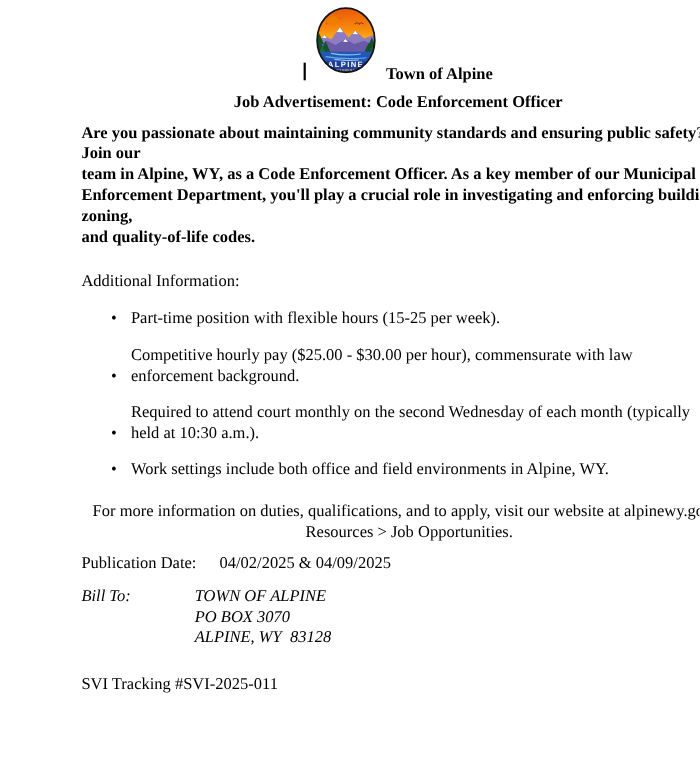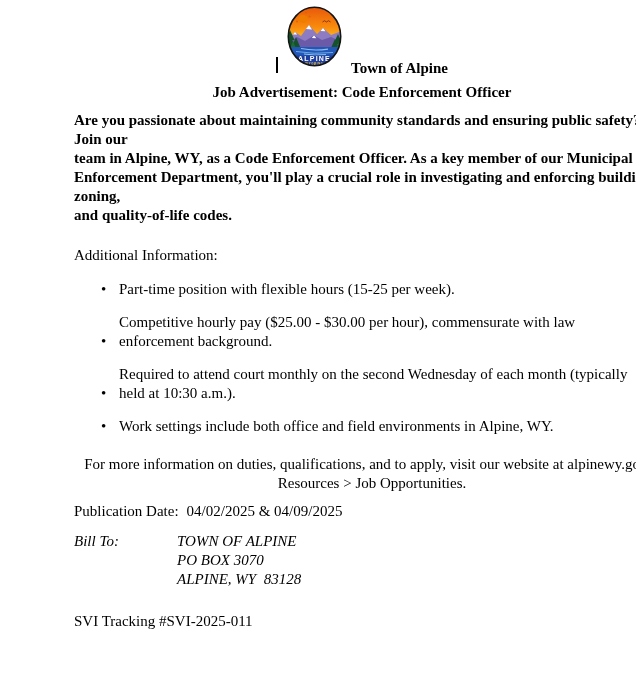--- a/index.html
+++ b/index.html
@@ -41,21 +41,21 @@
   ul.bullet-list li { display: flex; margin-bottom: 14px; align-items: flex-end; }
   .bullet-marker {
     width: 18px; padding-left: 27px; flex: 0 0 auto;
   }
   .bullet-marker::before { content: "\2022"; font-size: 15px; }
   .bullet-text { flex: 1 1 auto; }
 
   .more-info { margin-top: 19px; text-align: center; }
   .publish-note { margin-top: 39px; }
   .pubdate { margin-top: 9px; }
-  .pubdate .value { margin-left: 8px; }
+  .pubdate .value { margin-left: 21px; }
 
   .billto-row { display: flex; margin-top: 11px; font-style: italic; }
   .billto-label { width: 103px; flex: 0 0 auto; }
   .billto-address { flex: 1 1 auto; }
 
   .tracking { margin-top: 23px; }
 </style>
 </head>
 <body>
 

